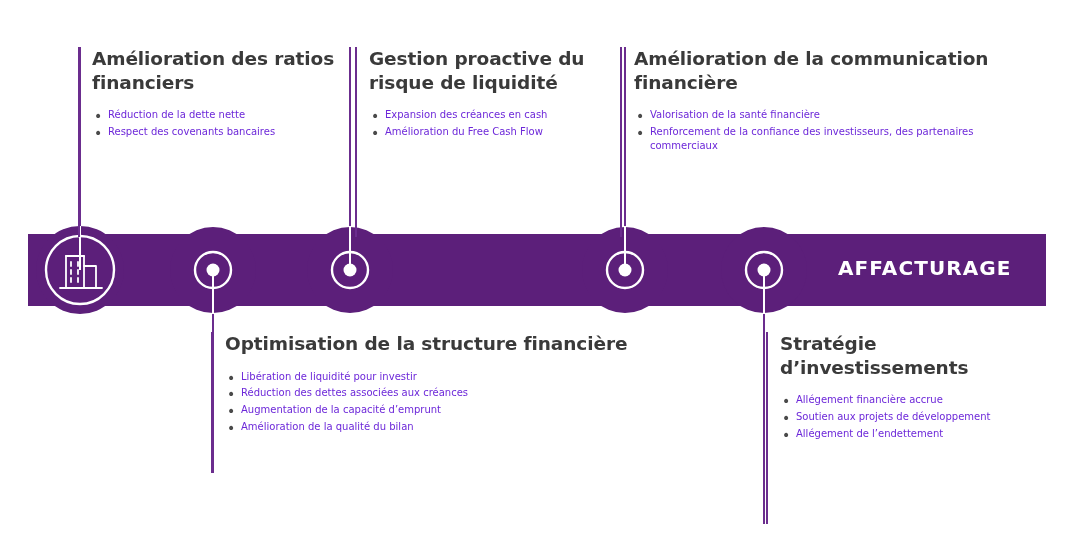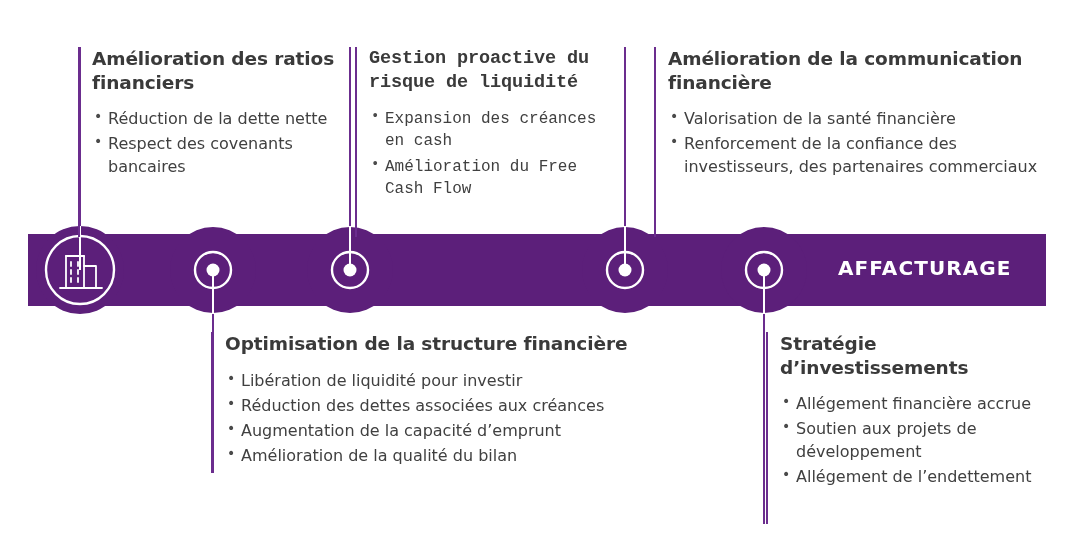--- a/index.html
+++ b/index.html
@@ -55,37 +55,37 @@
   }
   .block ul {
     margin: 0;
     padding: 0;
     list-style: none;
   }
   .block ul li {
     position: relative;
     padding-left: 16px;
     margin-bottom: 3px;
-    font-size: 16px;
+    font-size: 10px;
     line-height: 1.38;
-    color: #404040;
+    color: #6d28d9;
   }
   .block ul li::before {
     content: "•";
     position: absolute;
     left: 2px;
     top: -1px;
     color: #4A4A4A;
     font-size: 14px;
   }
 
   
   #block-ratios        { left: 78px;  top: 47px;  width: 288px; }
-  #block-liquidite     { left: 355px; top: 47px;  width: 268px; font-family: Liberation Mono, monospace; }
-  #block-communication { left: 654px; top: 47px;  width: 400px; }
+  #block-liquidite     { left: 355px; top: 47px;  width: 268px; }
+  #block-communication { left: 620px; top: 47px;  width: 400px; }
   #block-structure     { left: 211px; top: 332px; width: 440px; }
   #block-strategie     { left: 766px; top: 332px; width: 300px; }
 
   #block-ratios .rule        { height: 190px; bottom: auto; }
   #block-liquidite .rule     { height: 190px; bottom: auto; }
   #block-communication .rule { height: 190px; bottom: auto; }
   #block-structure .rule     { height: 141px; bottom: auto; }
   #block-strategie .rule     { height: 192px; bottom: auto; }
 
   

